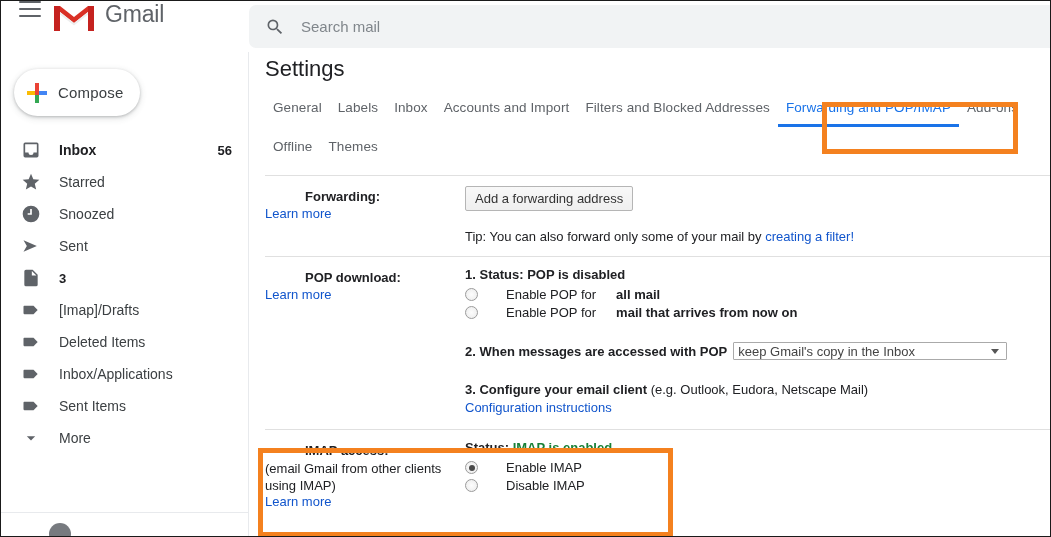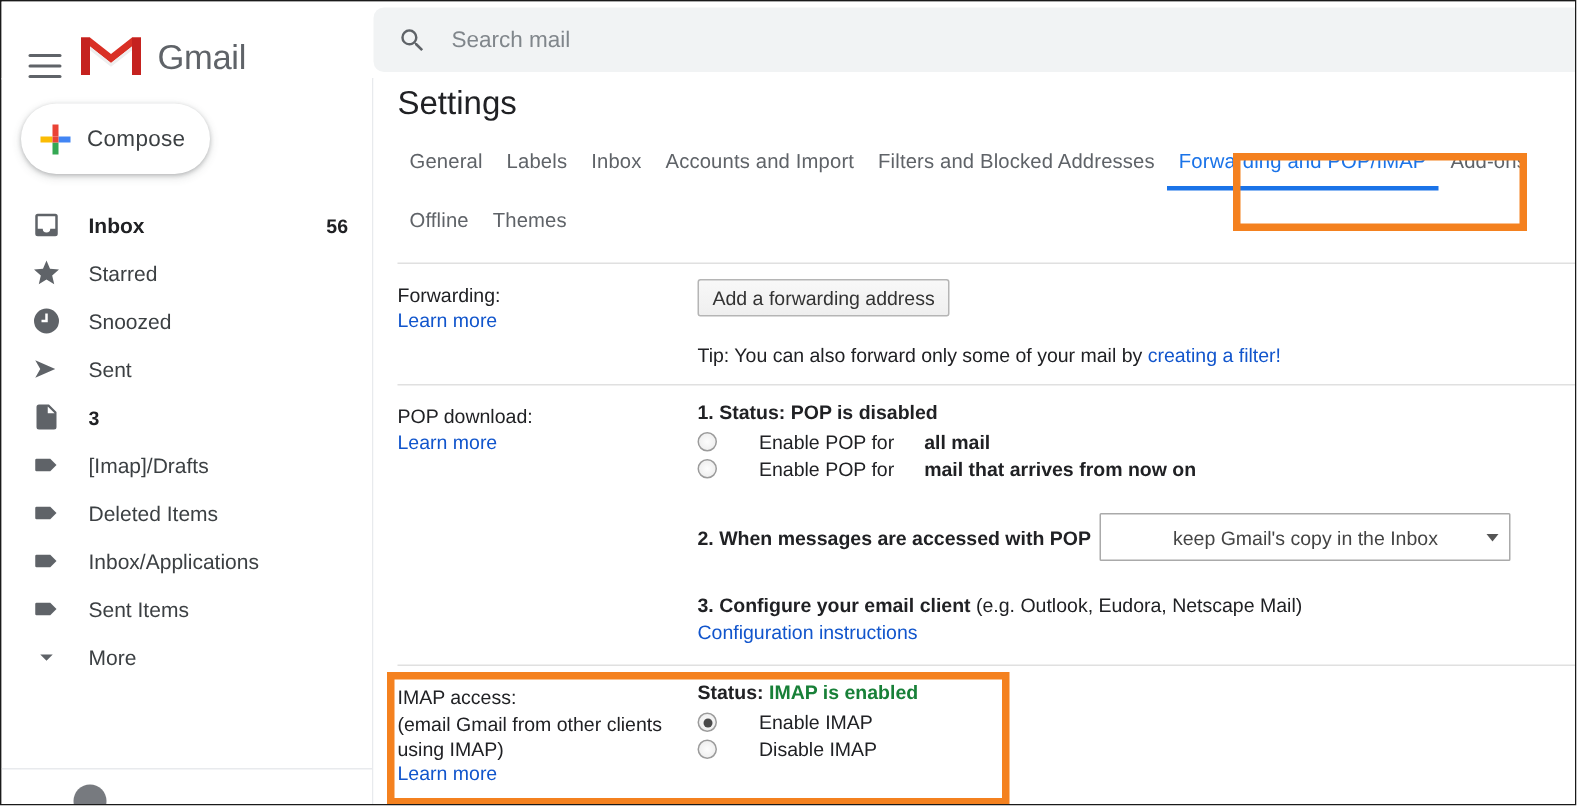--- a/index.html
+++ b/index.html
@@ -27,21 +27,21 @@
 
   
   .topbar {
     position: absolute;
     left: 0; top: 0;
     width: 1049px;
     height: 51px;
     background: #ffffff;
     border-bottom: 1px solid #e8eaed;
     display: flex;
-    align-items: flex-end;
+    align-items: flex-start;
   }
   .hamburger {
     width: 22px;
     height: 16px;
     margin-left: 18px;
     margin-right: 12px;
     display: flex;
     flex-direction: column;
     justify-content: space-between;
     cursor: pointer;
@@ -229,21 +229,21 @@
     padding-top: 10px;
   }
   .section:first-of-type { border-top: none; }
   .sec-label {
     width: 200px;
     flex: none;
     font-size: 13px;
     color: #202124;
     padding-top: 3px;
   }
-  .sec-label .lbl-title { font-weight: normal; display: block; margin-bottom: 2px; }
+  .sec-label .lbl-title { font-weight: bold; display: block; margin-bottom: 2px; margin-left: 40px; }
   .sec-label .lbl-sub { display: block; color: #202124; line-height: 17px; }
   .link {
     color: #15c;
     text-decoration: none;
     cursor: pointer;
     font-size: 13px;
   }
   .sec-body {
     flex: 1;
     font-size: 13px;
@@ -287,31 +287,30 @@
     width: 6px; height: 6px;
     border-radius: 50%;
     background: #4a4a4a;
   }
   .sel {
     font-family: "Liberation Sans", sans-serif;
     font-size: 13px;
     color: #444;
     border: 1px solid #aaa;
     background: #fff;
-    height: 32px;
+    height: 18px;
     width: 274px;
     padding: 0 4px;
     margin-left: 6px;
     border-radius: 1px;
     position: relative;
     display: inline-flex;
     align-items: center;
     box-sizing: border-box;
     cursor: pointer;
-    justify-content: center;
   }
   .sel .caret {
     position: absolute;
     right: 7px;
     width: 0; height: 0;
     border-left: 4px solid transparent;
     border-right: 4px solid transparent;
     border-top: 5px solid #555;
   }
   .status-green { color: #188038; font-weight: bold; }

